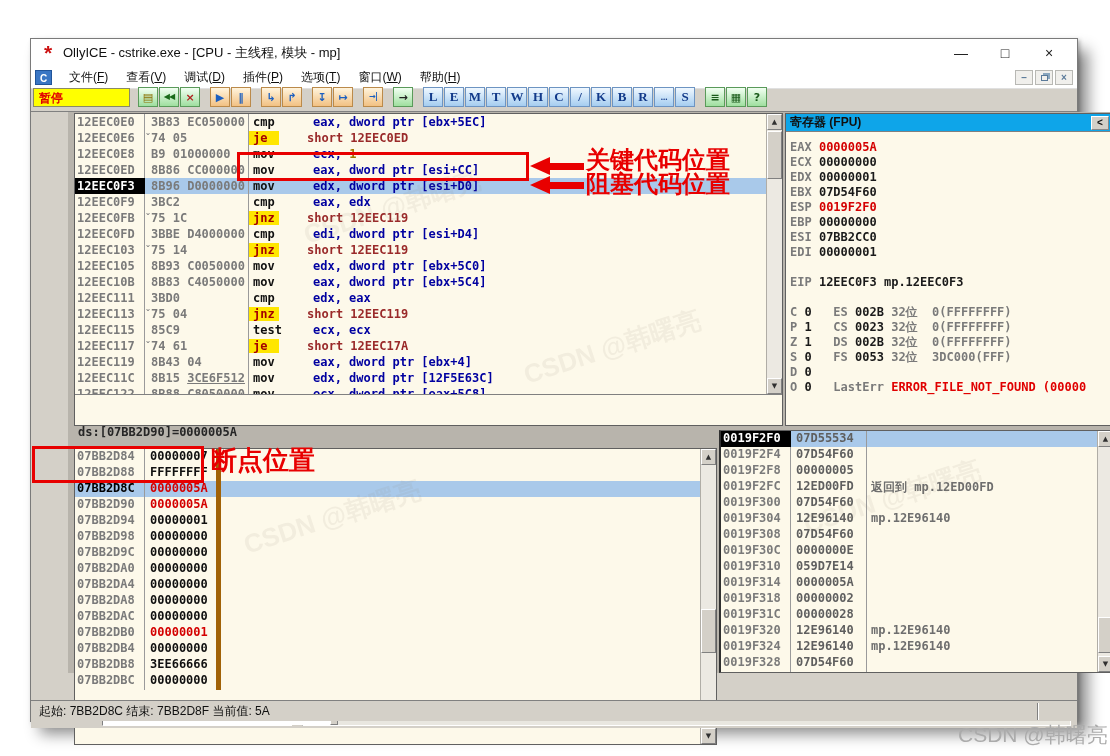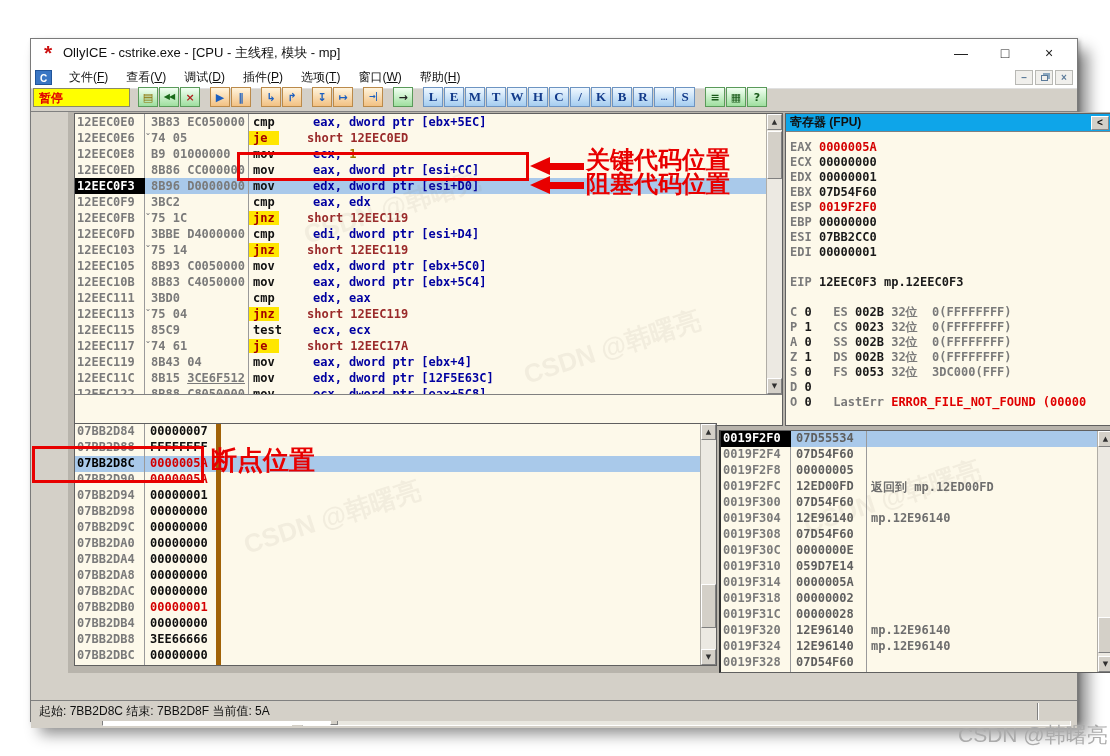--- a/index.html
+++ b/index.html
@@ -37,21 +37,21 @@
   .tb-btn.blu { background:linear-gradient(180deg,#f0f8ff,#a5cdf0); border-color:#6d94c2;
                 color:#123a8a; font-family:"Liberation Serif", serif; font-size:13px; }
   .tb-glyph { font-size:11px; line-height:1; }
   .tb-glyph.small { font-size:8px; letter-spacing:-1px; }
   
   .client { position:absolute; left:0; top:73px; width:1046px; height:561px; background:#b8b4ac;margin-left:37px; }
   .pane { position:absolute; background:#fdf9ea; border:1px solid #606060;
           font-family:"DejaVu Sans Mono", monospace; font-weight:bold; font-size:12px; }
   .disasm-pane { left:6px;  top:1px;  width:709px; height:313px; }
   .regs-pane   { left:717px; top:1px; width:329px; height:313px; }
-  .dump-pane   { left:6px;  top:311px; width:643px; height:243px; }
+  .dump-pane   { left:6px;  top:336px; width:643px; height:297px; }
   .stack-pane  { left:651px; top:318px; width:395px; height:243px; border-left:2px solid #303030;}
   
   .d-rows { position:relative; height:280px; overflow:hidden; }
   .d-row { height:16px; display:flex; white-space:pre; align-items:center; }
   .d-row.sel { background:#a9c9ea; }
   .d-addr { width:70px; color:#7a7a7a; padding-left:2px; border-right:1px solid #9a9a9a; height:16px; line-height:16px;}
   .d-row.sel .d-addr { background:#000; color:#fff; border-right-color:#000; }
   .d-gut { width:12px; color:#8a8a8a; text-align:center; font-size:10px; }
   .d-hex { width:104px; color:#7a7a7a; border-right:1px solid #9a9a9a; height:16px; line-height:16px;}
   .d-hex .fixup { text-decoration:underline; }
@@ -281,21 +281,20 @@
             <div class="r-line"><span class="seg-n">EBX </span><span class="seg-v">07D54F60</span></div>
             <div class="r-line"><span class="seg-n">ESP </span><span class="seg-r">0019F2F0</span></div>
             <div class="r-line"><span class="seg-n">EBP </span><span class="seg-v">00000000</span></div>
             <div class="r-line"><span class="seg-n">ESI </span><span class="seg-v">07BB2CC0</span></div>
             <div class="r-line"><span class="seg-n">EDI </span><span class="seg-v">00000001</span></div>
             <div class="r-line">&nbsp;</div>
             <div class="r-line"><span class="seg-n">EIP </span><span class="seg-v">12EEC0F3 </span><span class="seg-v">mp.12EEC0F3</span></div>
             <div class="r-line">&nbsp;</div>
             <div class="r-line"><span class="seg-n">C </span><span class="seg-v">0   </span><span class="seg-n">ES </span><span class="seg-v">002B </span><span class="seg-n">32位  </span><span class="seg-n">0(FFFFFFFF)</span></div>
             <div class="r-line"><span class="seg-n">P </span><span class="seg-v">1   </span><span class="seg-n">CS </span><span class="seg-v">0023 </span><span class="seg-n">32位  </span><span class="seg-n">0(FFFFFFFF)</span></div>
-            <div class="r-line"><span class="seg-n">A </span><span class="seg-v">0   </span><span class="seg-n">SS </span><span class="seg-v">002B </span><span class="seg-n">32位  </span><span class="seg-n">0(FFFFFFFF)</span></div>
             <div class="r-line"><span class="seg-n">Z </span><span class="seg-v">1   </span><span class="seg-n">DS </span><span class="seg-v">002B </span><span class="seg-n">32位  </span><span class="seg-n">0(FFFFFFFF)</span></div>
             <div class="r-line"><span class="seg-n">S </span><span class="seg-v">0   </span><span class="seg-n">FS </span><span class="seg-v">0053 </span><span class="seg-n">32位  </span><span class="seg-n">3DC000(FFF)</span></div>
             <div class="r-line"><span class="seg-n">D </span><span class="seg-v">0</span></div>
             <div class="r-line"><span class="seg-n">O </span><span class="seg-v">0   </span><span class="seg-n">LastErr </span><span class="seg-e">ERROR_FILE_NOT_FOUND (00000</span></div>
           </div>
       </div>
 
       <div class="pane dump-pane">
         <div class="m-rows" id="m-rows">
             <div class="m-row"><span class="m-addr">07BB2D84</span><span class="m-val">00000007</span></div>

